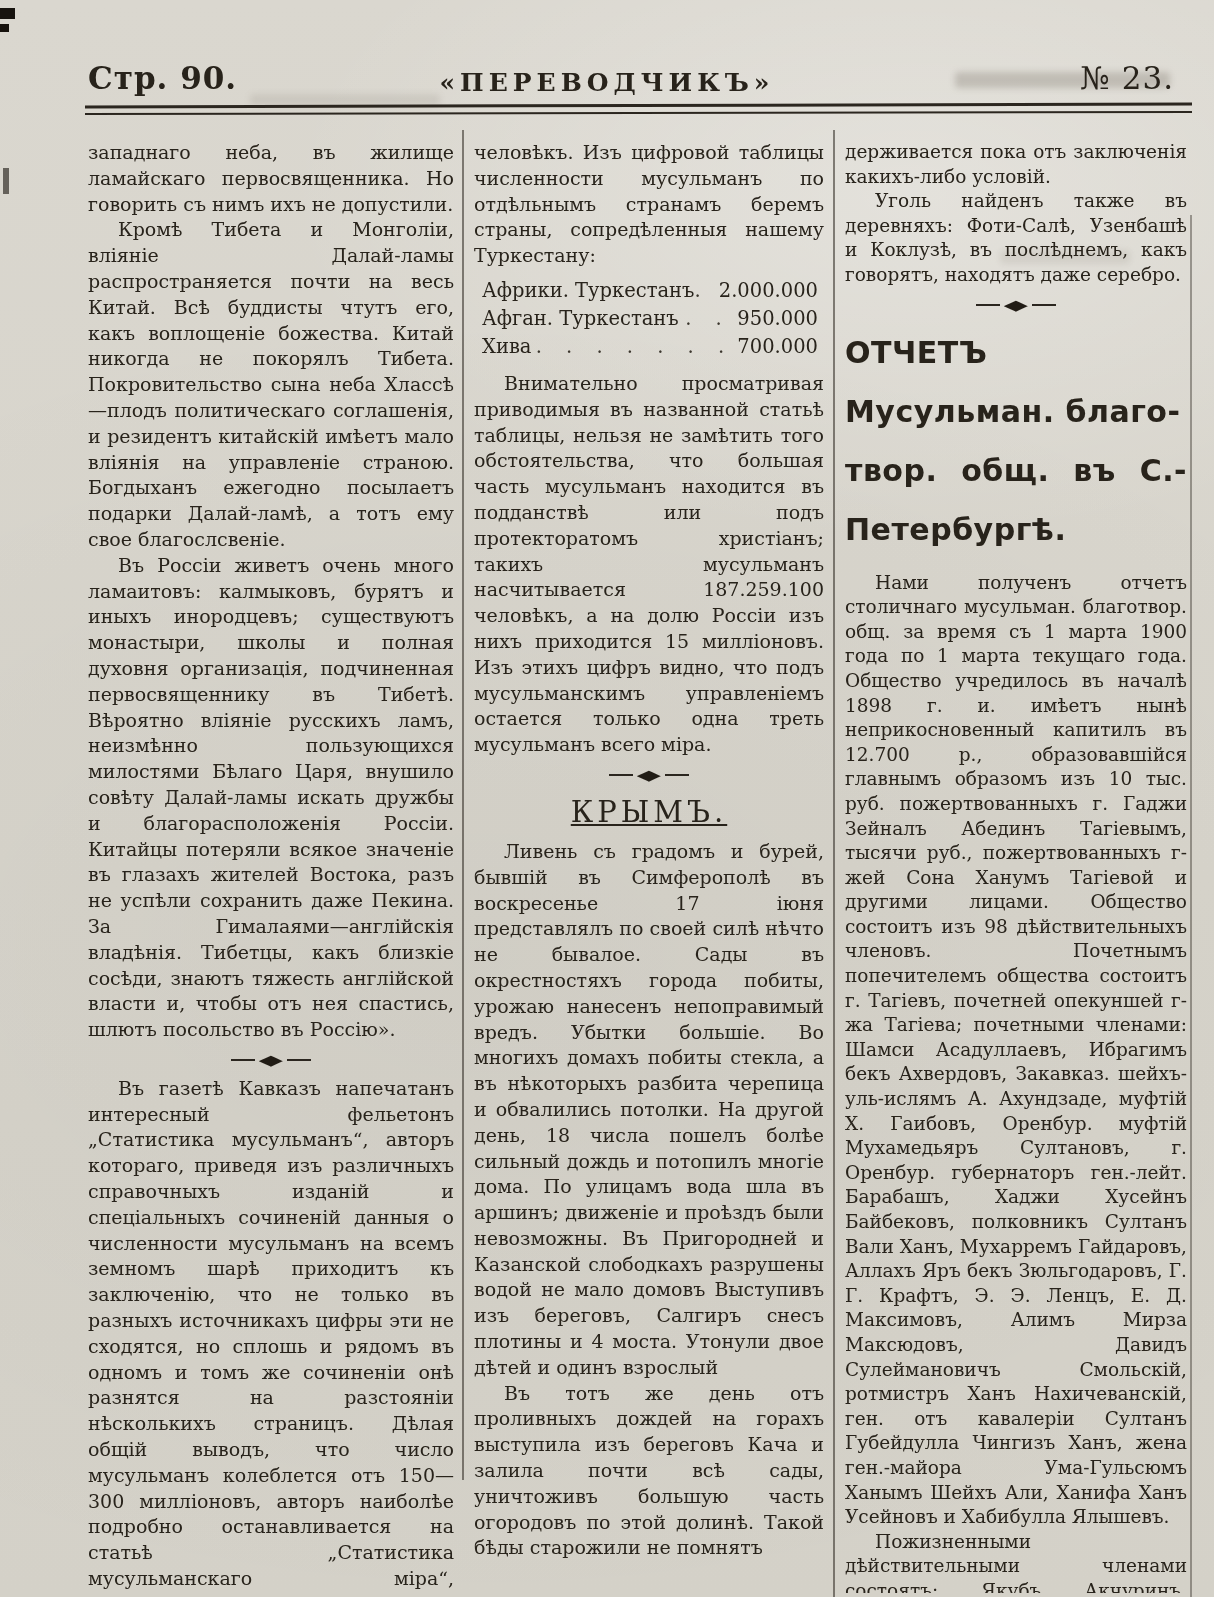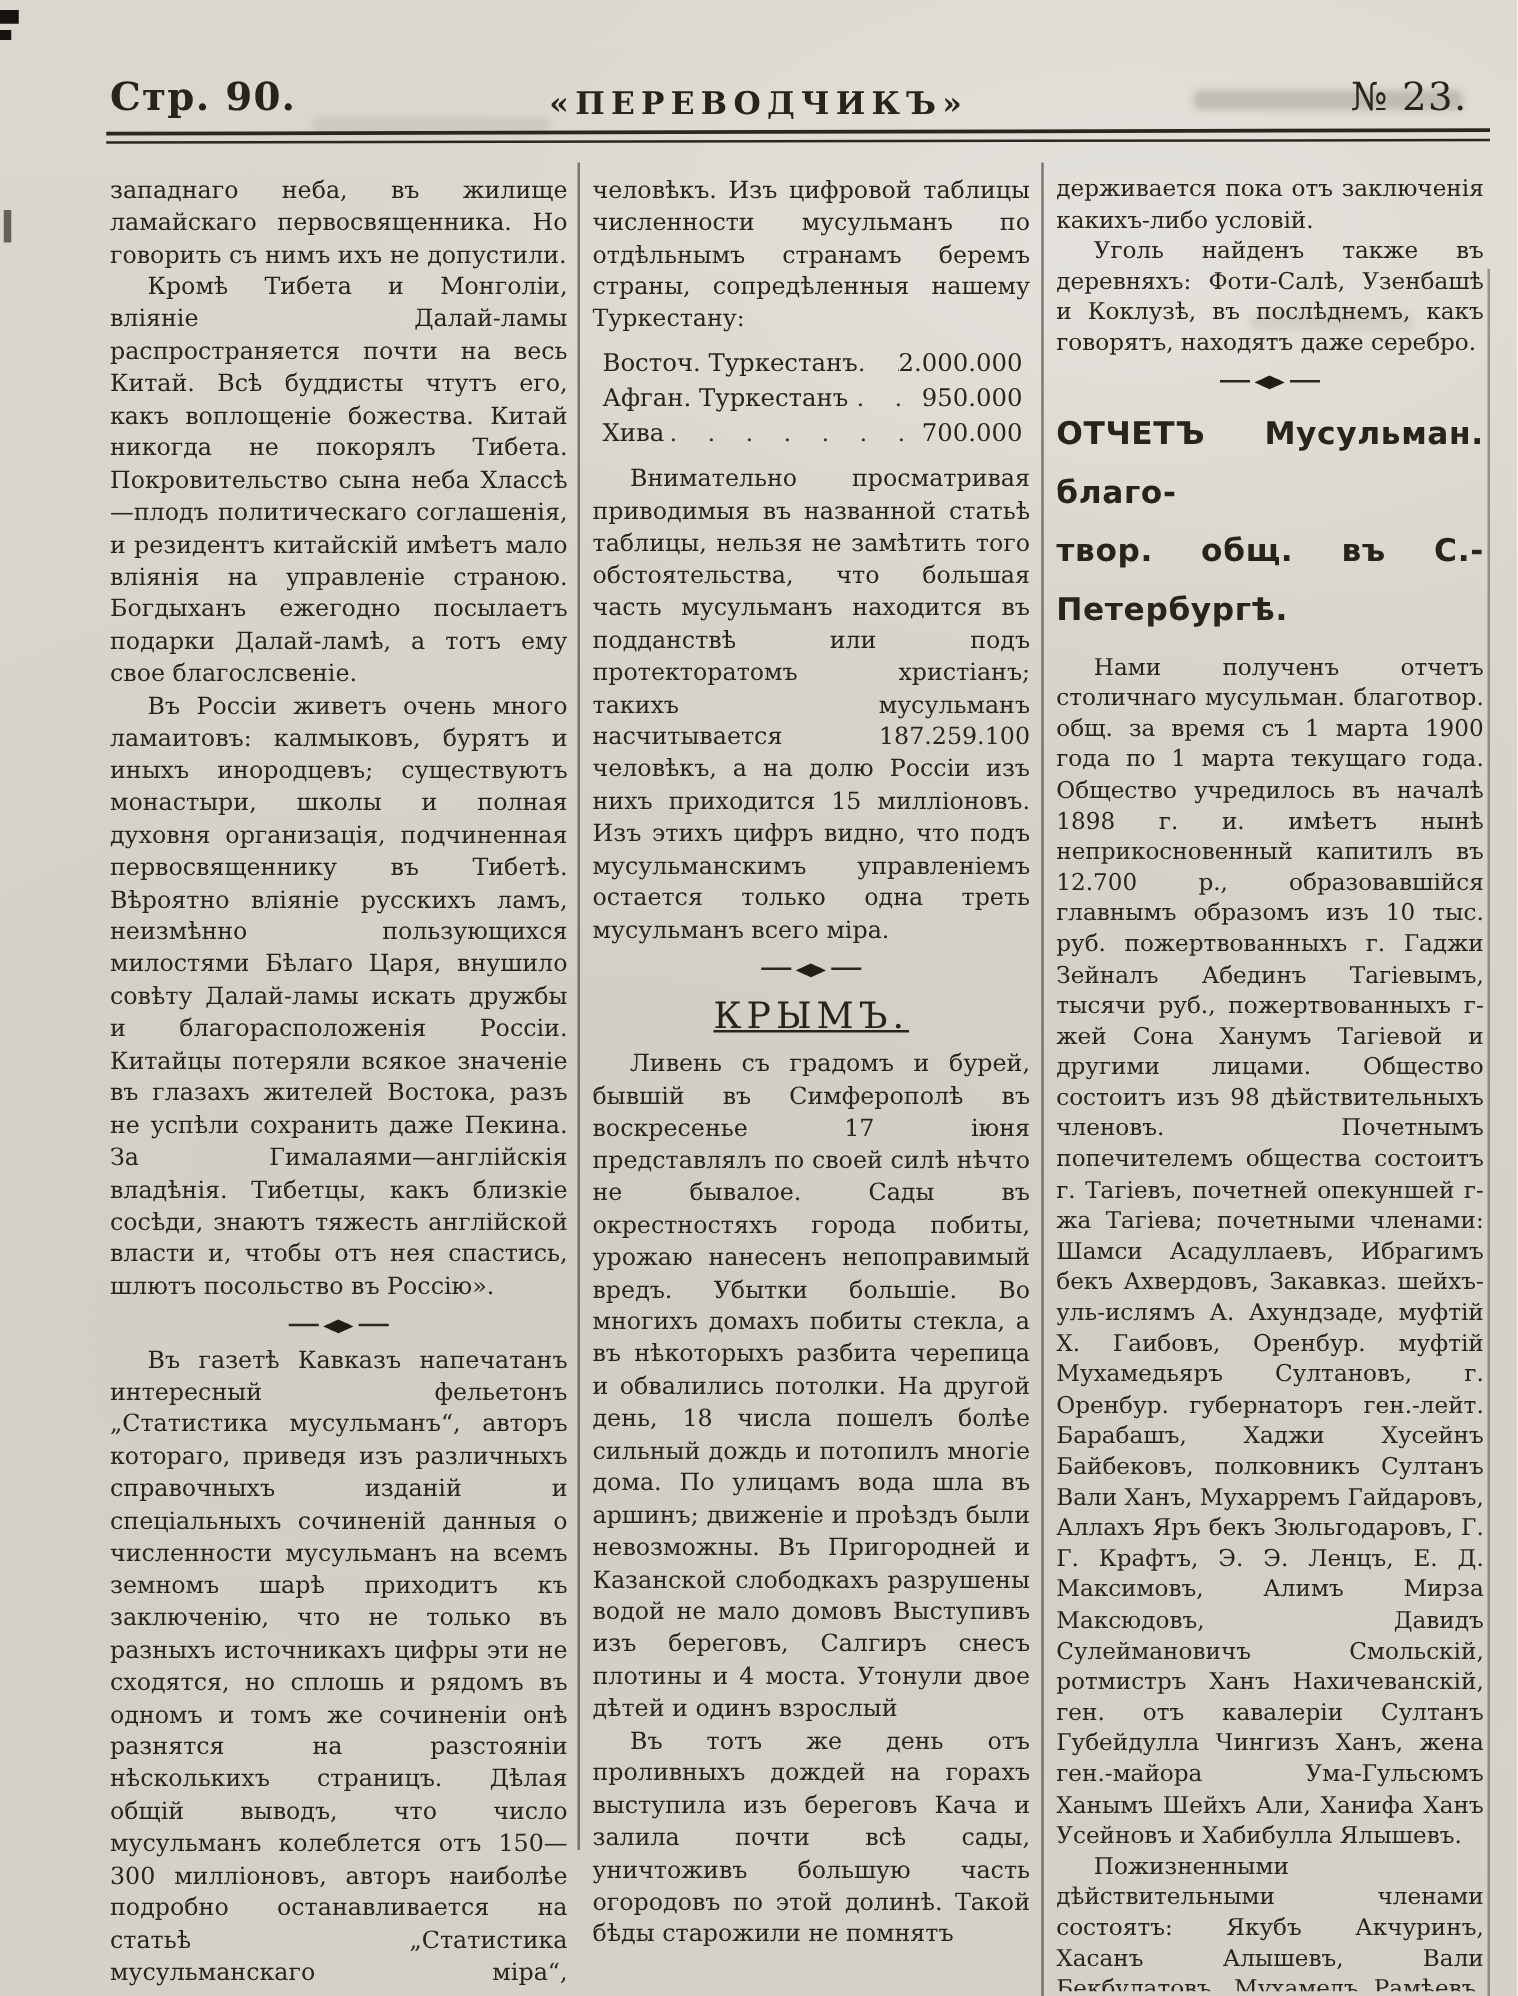--- a/index.html
+++ b/index.html
@@ -50,21 +50,21 @@
   .stat-table{margin:8px 0 10px 0;padding:0 6px 0 8px;}
   .trow{display:flex;align-items:baseline;font-size:19.5px;line-height:28px;}
   .tlabel{white-space:nowrap;}
   .tdots{flex:1;text-align:center;letter-spacing:9px;overflow:hidden;white-space:nowrap;color:#3a352c;}
   .tvalue{white-space:nowrap;text-align:right;}
   
   .krym{margin:12px 0 10px 0;text-align:center;font-size:29px;font-weight:normal;letter-spacing:4px;text-indent:0;text-decoration:underline;}
   .otchet{
     margin:10px 0 12px 0;
     font-family:"DejaVu Sans", sans-serif;
-    font-weight:bold;font-size:25px;line-height:47px;
+    font-weight:bold;font-size:30px;line-height:59px;
     letter-spacing:0.5px;white-space:pre-line;text-align:justify;text-indent:0;
   }
 </style>
 </head>
 <body>
 
 <div class="page">
 
   <div class="speck s1"></div>
   <div class="speck s2"></div>
@@ -92,21 +92,21 @@
       <span class="orn-diamond">◆</span>
       <span class="orn-dash"></span>
     </div>
     <p>Въ газетѣ Кавказъ напечатанъ интересный фельетонъ „Статистика мусульманъ“, авторъ котораго, приведя изъ различныхъ справочныхъ изданій и спеціальныхъ сочиненій данныя о численности мусульманъ на всемъ земномъ шарѣ приходитъ къ заключенію, что не только въ разныхъ источникахъ цифры эти не сходятся, но сплошь и рядомъ въ одномъ и томъ же сочиненіи онѣ разнятся на разстояніи нѣсколькихъ страницъ. Дѣлая общій выводъ, что число мусульманъ колеблется отъ 150—300 милліоновъ, авторъ наиболѣе подробно останавливается на статьѣ „Статистика мусульманскаго міра“, напечатанной въ журналѣ Revue de l'Islam, такъ какъ она написана на основаніи нѣсколькихъ статистическихъ таблицъ французскихъ ученыхъ, послѣ ихъ сличенія и тщательной провѣрки. Беря отдѣльную численность каждой страны Европы, Азіи, Африки и острововъ Индійскаго океана, гдѣ только живутъ послѣдователи Магомеда, авторъ этой статьи, не вдаваясь ни въ ту, ни въ другую крайность, устанавливаетъ общую численность мусульманъ въ 282,225,420</p>
   </div>
 
   <div class="col col2">
     <p class="noindent">человѣкъ. Изъ цифровой таблицы численности мусульманъ по отдѣльнымъ странамъ беремъ страны, сопредѣленныя нашему Туркестану:</p>
     <div class="stat-table">
       <div class="trow">
-        <span class="tlabel">Восточ. Туркестанъ</span>
+        <span class="tlabel">Африки. Туркестанъ</span>
         <span class="tdots">. .</span>
         <span class="tvalue">2.000.000</span>
       </div>
       <div class="trow">
         <span class="tlabel">Афган. Туркестанъ</span>
         <span class="tdots">. .</span>
         <span class="tvalue">950.000</span>
       </div>
       <div class="trow">
         <span class="tlabel">Хива</span>

